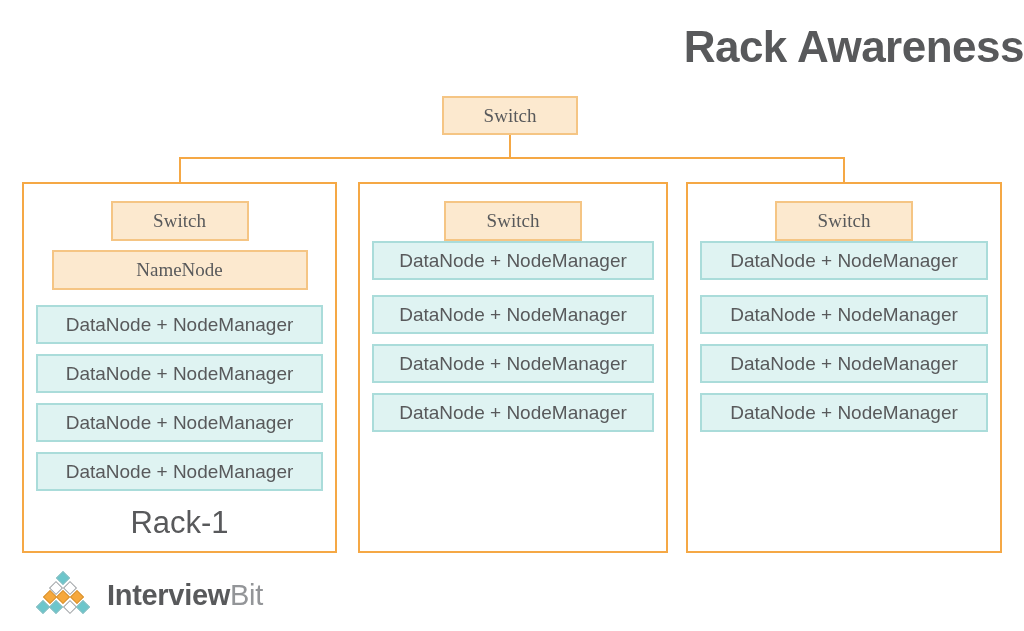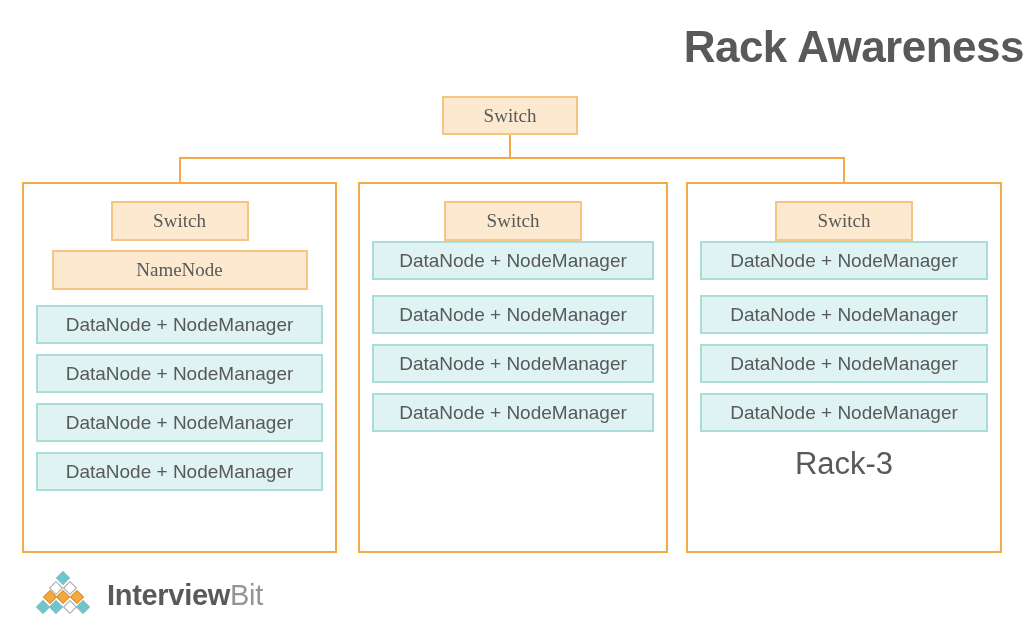--- a/index.html
+++ b/index.html
@@ -81,37 +81,37 @@
   <div class="line" style="left:179px;top:157px;width:2px;height:26px;"></div>
   <div class="line" style="left:843px;top:157px;width:2px;height:26px;"></div>
 
   <div class="rack rack-1">
     <div class="obox sw">Switch</div>
     <div class="obox master">NameNode</div>
     <div class="tbox">DataNode + NodeManager</div>
     <div class="tbox">DataNode + NodeManager</div>
     <div class="tbox">DataNode + NodeManager</div>
     <div class="tbox">DataNode + NodeManager</div>
+    <div class="rack-label">Rack-1</div>
   </div>
 
   <div class="rack rack-2">
     <div class="obox sw">Switch</div>
     <div class="tbox">DataNode + NodeManager</div>
     <div class="tbox">DataNode + NodeManager</div>
     <div class="tbox">DataNode + NodeManager</div>
     <div class="tbox">DataNode + NodeManager</div>
   </div>
 
   <div class="rack rack-3">
     <div class="obox sw">Switch</div>
     <div class="tbox">DataNode + NodeManager</div>
     <div class="tbox">DataNode + NodeManager</div>
     <div class="tbox">DataNode + NodeManager</div>
     <div class="tbox">DataNode + NodeManager</div>
-    <div class="rack-label">Rack-3</div>
   </div>
 
   <div class="logo">
     <div class="pyramid">
         <div class="diamond teal" style="left: 25px; top: 2px;"></div>
         <div class="diamond white" style="left: 18.25px; top: 11.5px;"></div>
         <div class="diamond white" style="left: 31.75px; top: 11.5px;"></div>
         <div class="diamond orange" style="left: 11.5px; top: 21px;"></div>
         <div class="diamond orange" style="left: 25px; top: 21px;"></div>
         <div class="diamond orange" style="left: 38.5px; top: 21px;"></div>

